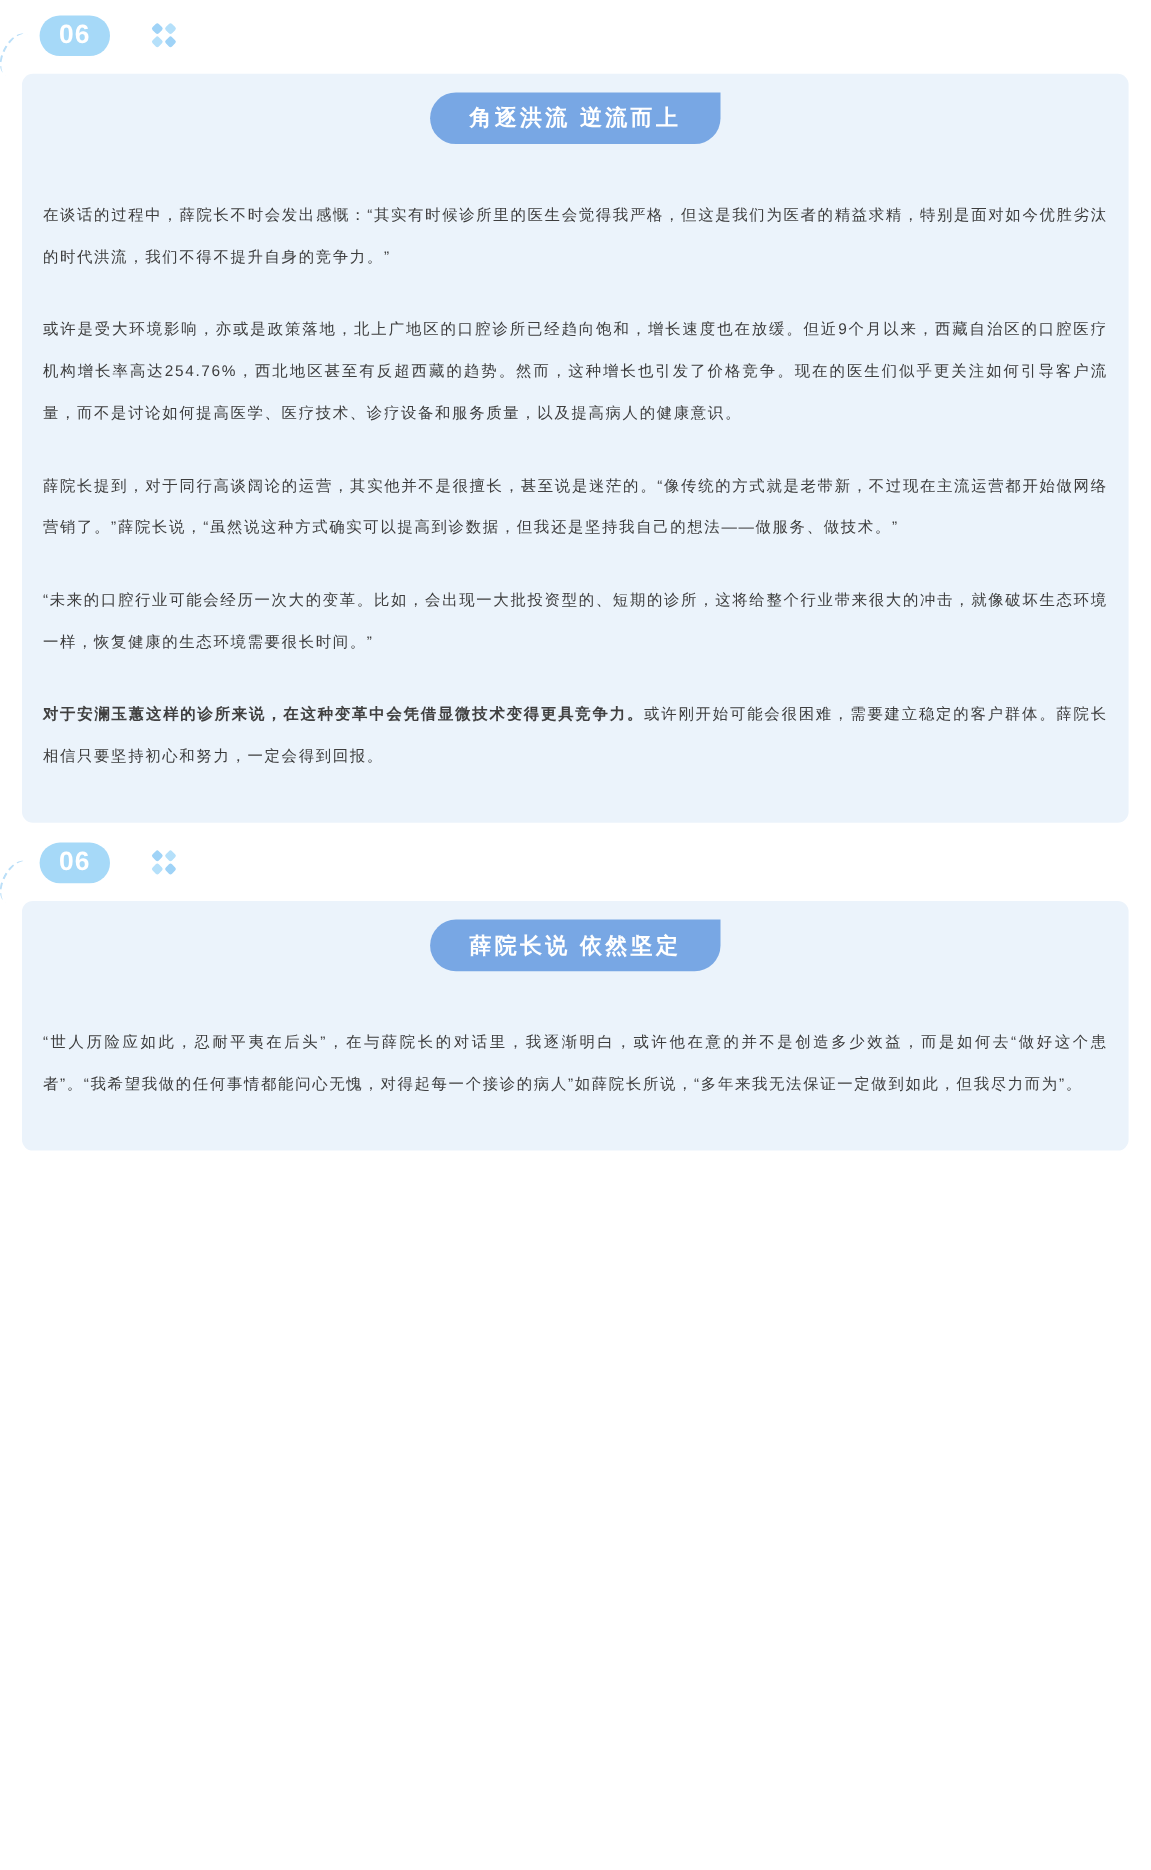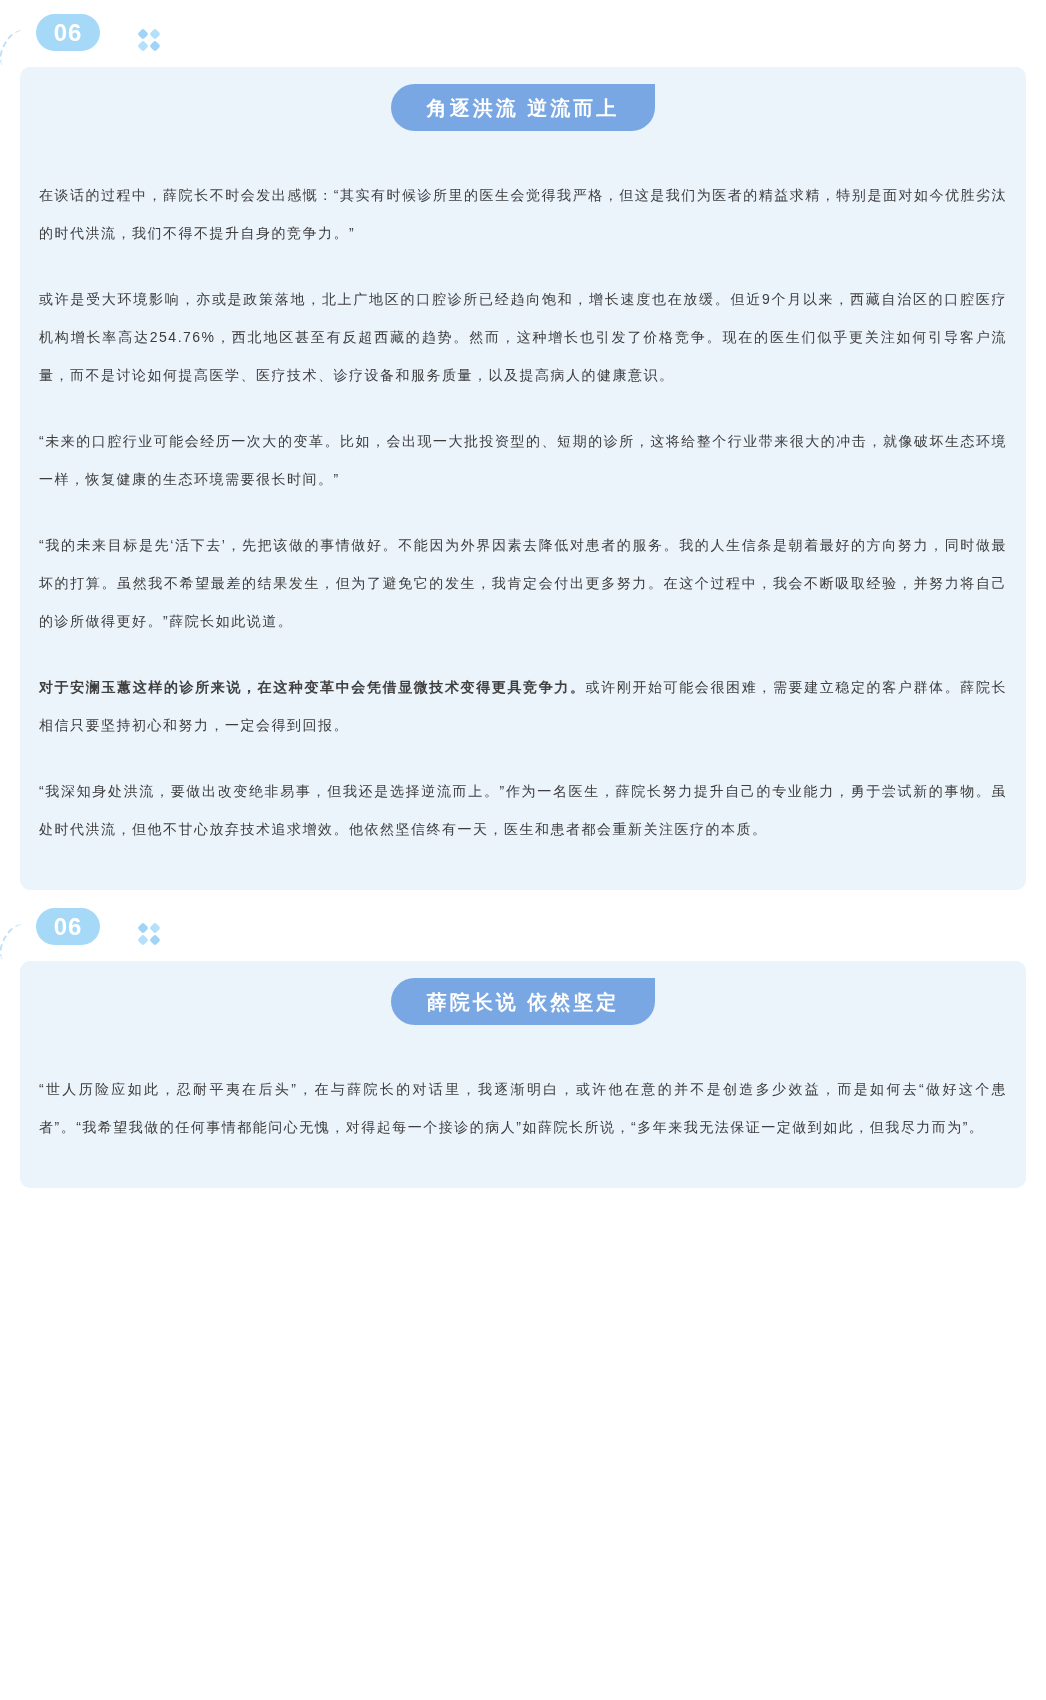--- a/index.html
+++ b/index.html
@@ -11,21 +11,21 @@
   .page {
     position: relative;
     width: 1046px;
     height: 1700px;
     overflow: hidden;
     background: #ffffff;
   }
   .section-header {
     position: relative;
     display: flex;
-    align-items: flex-end;
+    align-items: center;
     gap: 39px;
     margin: 13px 0 16px 36px;
     height: 38px;
   }
   .num-badge {
     background: #A6D9F8;
     color: #ffffff;
     font-weight: 700;
     font-size: 24px;
     letter-spacing: 1px;
@@ -104,24 +104,23 @@
           <i></i>
           <i></i>
           <i></i>
           <i></i>
         </span>
     </div>
     <div class="card">
       <div class="title-pill">角逐洪流 逆流而上</div>
       <p class="para"><span>在谈话的过程中，薛院长不时会发出感慨：“其实有时候诊所里的医生会觉得我严格，但这是我们为医者的精益求精，特别是面对如今优胜劣汰的时代洪流，我们不得不提升自身的竞争力。”</span></p>
       <p class="para"><span>或许是受大环境影响，亦或是政策落地，北上广地区的口腔诊所已经趋向饱和，增长速度也在放缓。但近9个月以来，西藏自治区的口腔医疗机构增长率高达254.76%，西北地区甚至有反超西藏的趋势。然而，这种增长也引发了价格竞争。现在的医生们似乎更关注如何引导客户流量，而不是讨论如何提高医学、医疗技术、诊疗设备和服务质量，以及提高病人的健康意识。</span></p>
+      <p class="para"><span>薛院长提到，对于同行高谈阔论的运营，其实他并不是很擅长，甚至说是迷茫的。“像传统的方式就是老带新，不过现在主流运营都开始做网络营销了。”薛院长说，“虽然说这种方式确实可以提高到诊数据，但我还是坚持我自己的想法——做服务、做技术。”</span></p>
       <p class="para"><span>“未来的口腔行业可能会经历一次大的变革。比如，会出现一大批投资型的、短期的诊所，这将给整个行业带来很大的冲击，就像破坏生态环境一样，恢复健康的生态环境需要很长时间。”</span></p>
-      <p class="para"><span>“我的未来目标是先‘活下去’，先把该做的事情做好。不能因为外界因素去降低对患者的服务。我的人生信条是朝着最好的方向努力，同时做最坏的打算。虽然我不希望最差的结果发生，但为了避免它的发生，我肯定会付出更多努力。在这个过程中，我会不断吸取经验，并努力将自己的诊所做得更好。”薛院长如此说道。</span></p>
       <p class="para"><b>对于安澜玉蕙这样的诊所来说，在这种变革中会凭借显微技术变得更具竞争力。</b><span>或许刚开始可能会很困难，需要建立稳定的客户群体。薛院长相信只要坚持初心和努力，一定会得到回报。</span></p>
-      <p class="para"><span>“我深知身处洪流，要做出改变绝非易事，但我还是选择逆流而上。”作为一名医生，薛院长努力提升自己的专业能力，勇于尝试新的事物。虽处时代洪流，但他不甘心放弃技术追求增效。他依然坚信终有一天，医生和患者都会重新关注医疗的本质。</span></p>
     </div>
   </section>
 
   <section class="section-2">
     <div class="section-header">
       <span class="dash-arc"></span>
       <div class="num-badge">06</div>
       <span class="sparkle">
           <i></i>
           <i></i>

